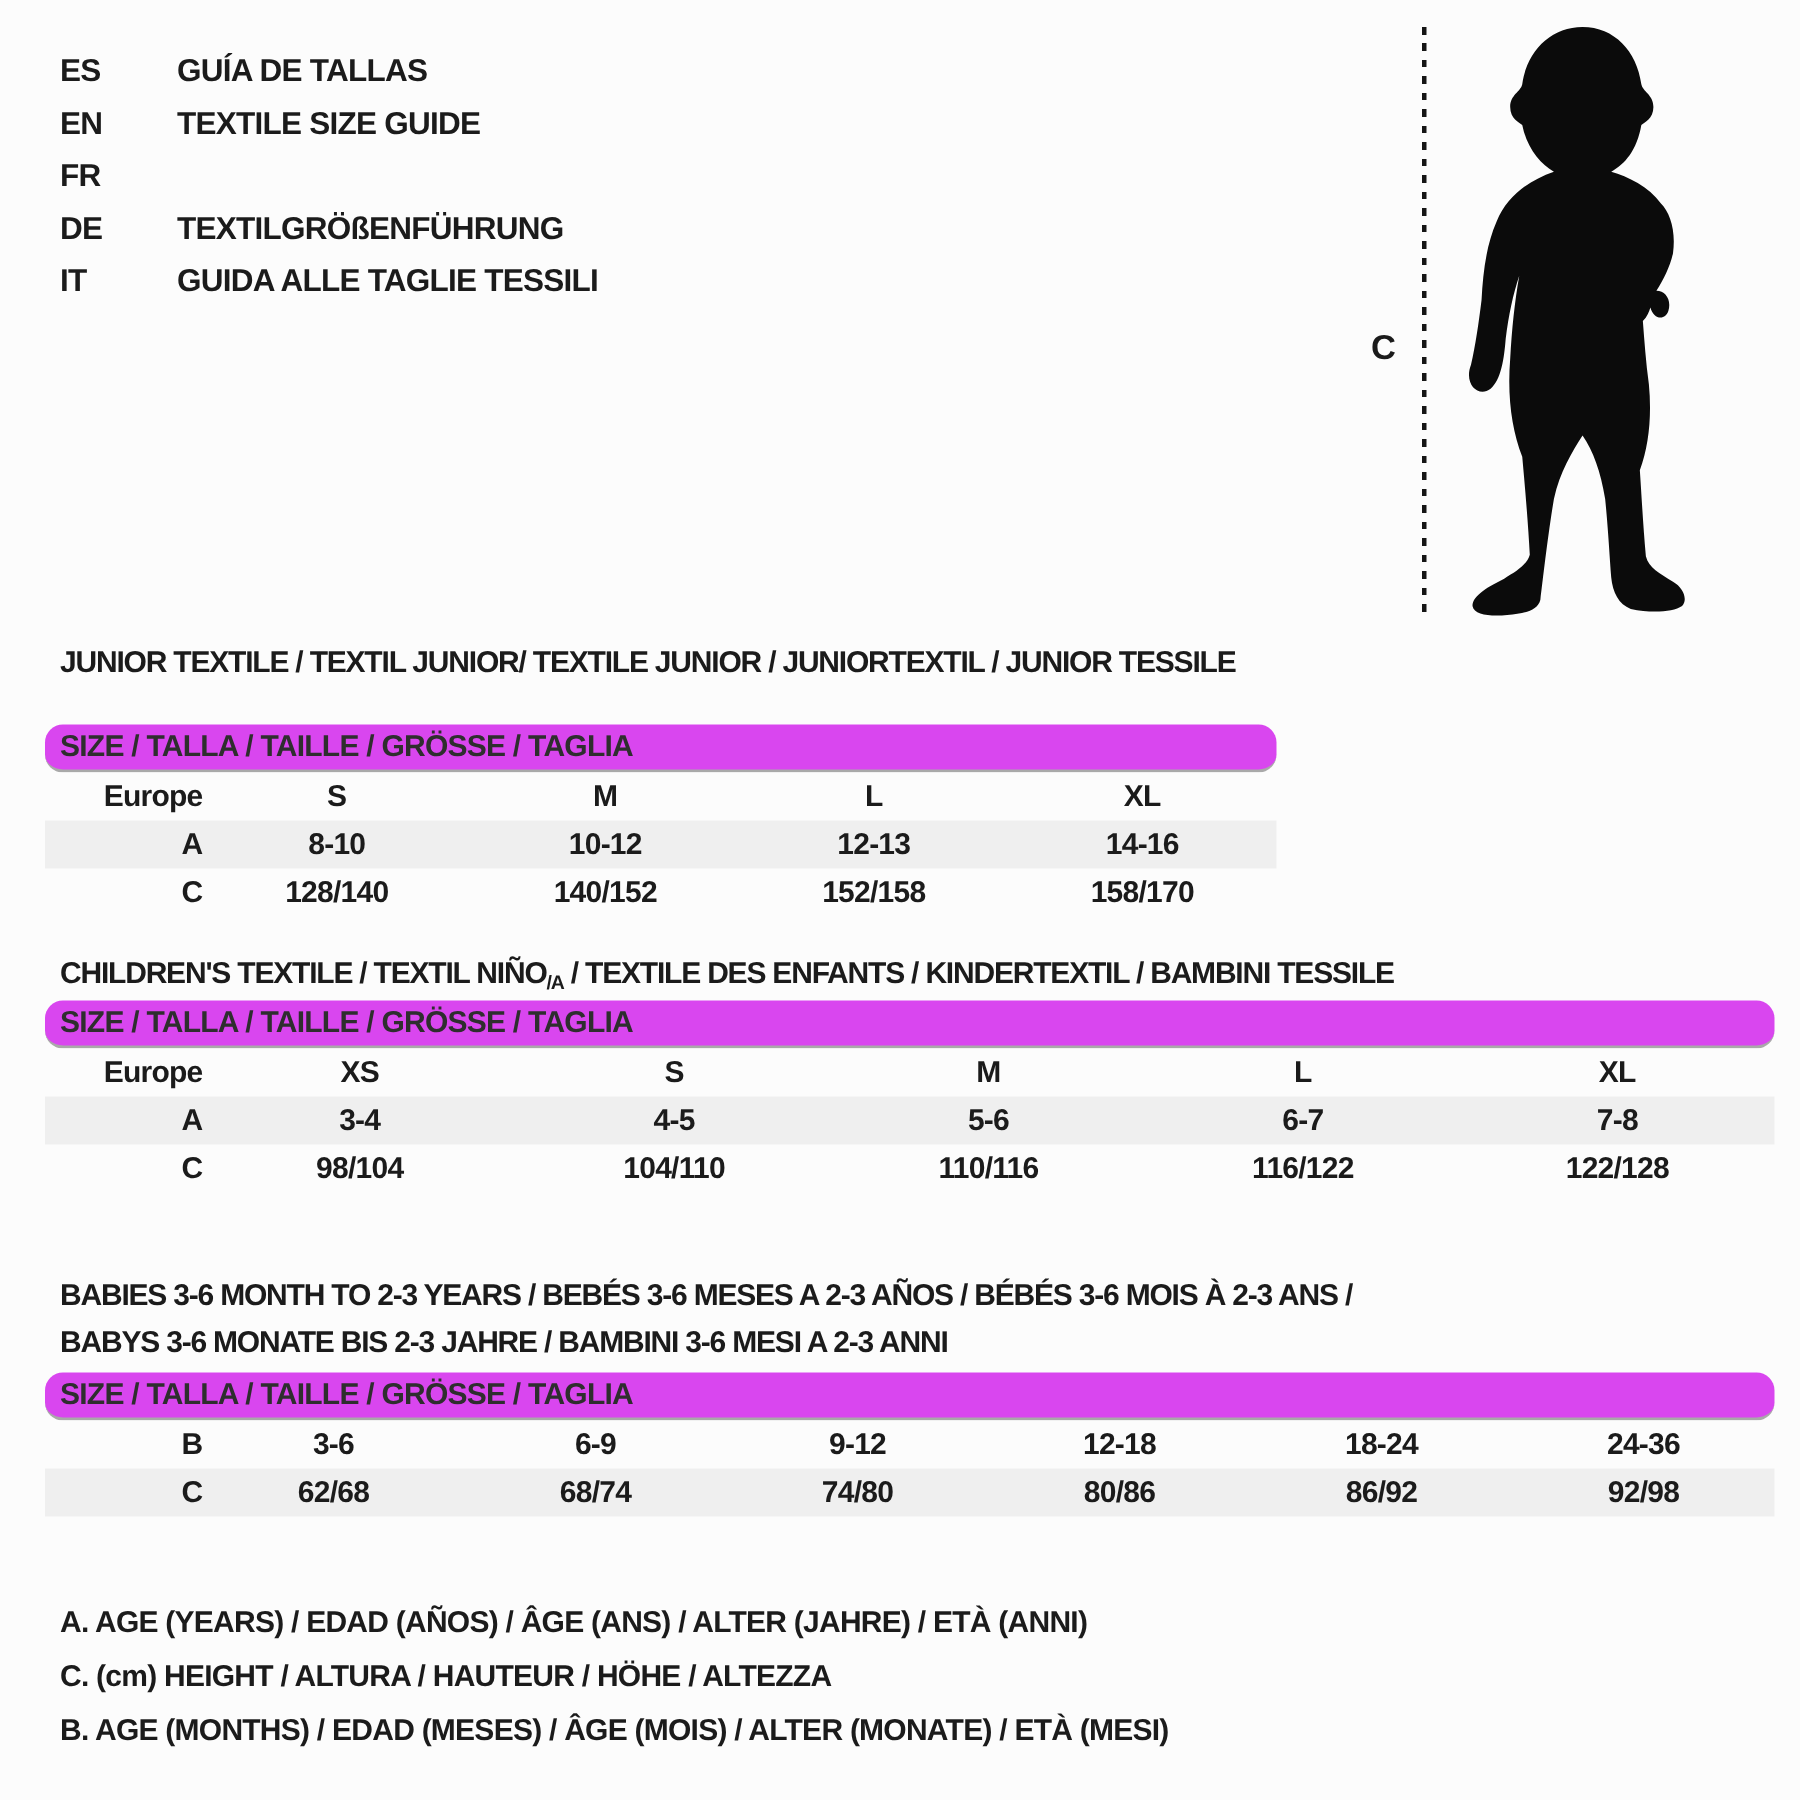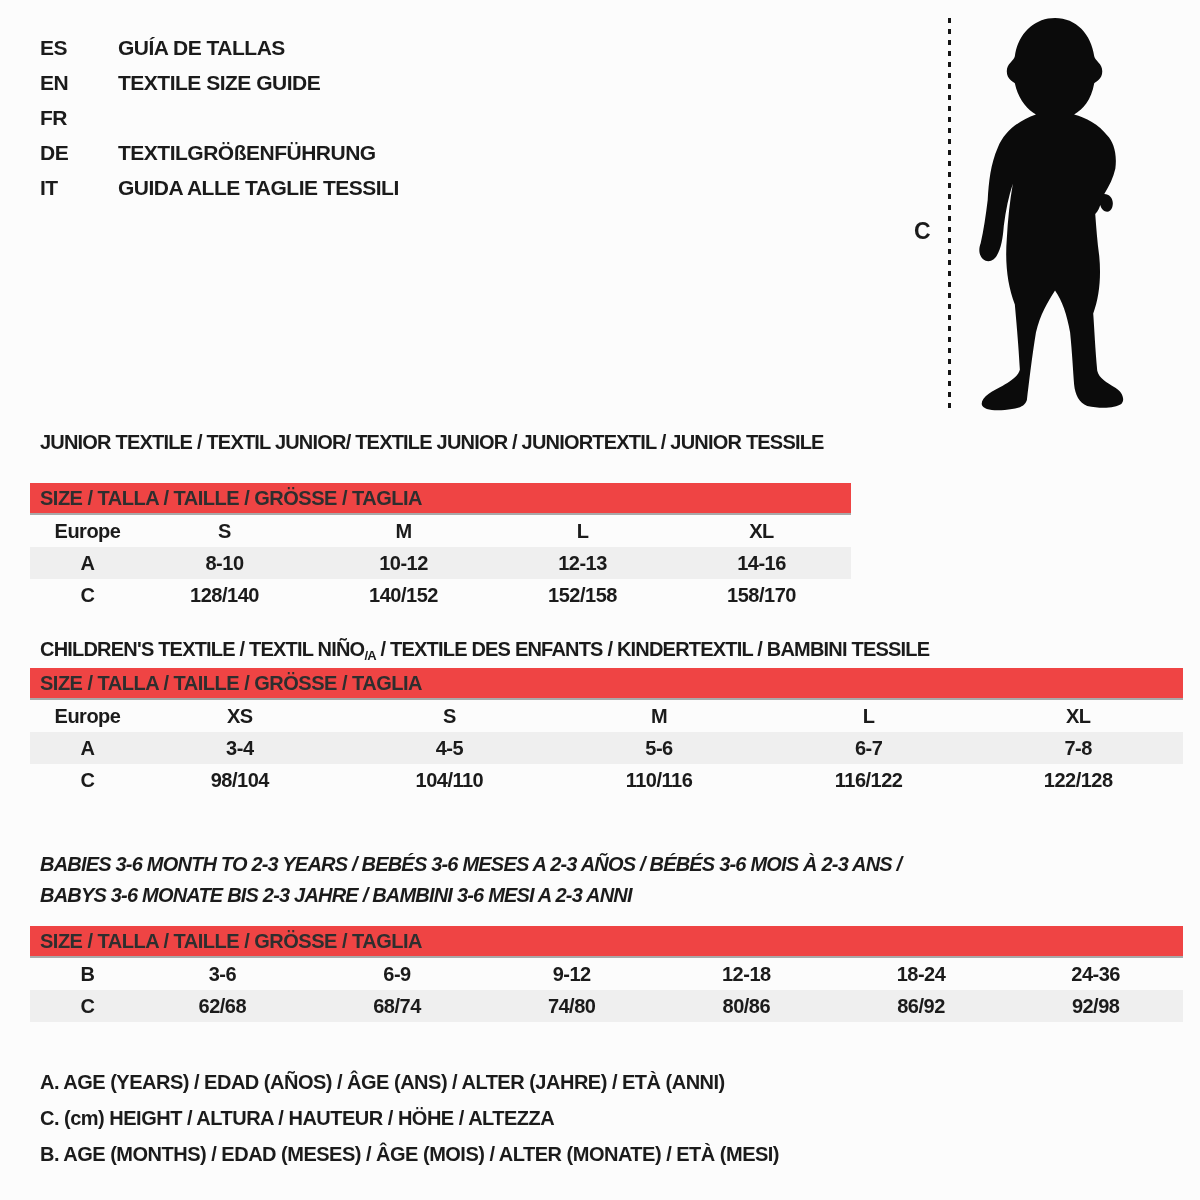--- a/index.html
+++ b/index.html
@@ -21,32 +21,32 @@
   .height-label{position:absolute;left:914px;top:218px;font-size:23px;}
   .baby-svg{position:absolute;left:962px;top:14px;}
   
   .sec{position:absolute;left:30px;}
   .sec-junior{top:430px;width:821px;}
   .sec-children{top:637px;width:1153px;}
   .sec-babies{top:849px;width:1153px;}
   .sec-title{margin:0 0 0 10px;font-size:20px;line-height:24px;letter-spacing:-0.8px;}
   .sec-junior .sec-title{margin-bottom:29px;}
   .sec-children .sec-title{}
-  .sec-babies .sec-title{line-height:31px;margin-bottom:15px;font-style:italic;}
+  .sec-babies .sec-title{line-height:31px;margin-bottom:4px;}
   .title-sub{font-size:13px;vertical-align:-4px;}
   .size-band{
     box-sizing:border-box;height:32px;line-height:30px;padding-left:10px;
-    background:#ef4444;border-bottom:2px solid #a9a9a9;
-    font-size:20px;color:#2e2e2e;
+    background:#d946ef;border-bottom:2px solid #a9a9a9;
+    font-size:20px;color:#2e2e2e;border-radius:12px;
   }
   .trow{display:grid;height:32px;align-items:center;font-size:20px;}
   .cols4{grid-template-columns:105px repeat(4,1fr);}
   .cols5{grid-template-columns:105px repeat(5,1fr);}
   .cols6{grid-template-columns:105px repeat(6,1fr);}
-  .trow .lbl{padding-left:10px;text-align:center;}
+  .trow .lbl{padding-left:10px;text-align:right;}
   .trow .cell{text-align:center;}
   .trow.shaded{background:#efefef;}
   
   .legend{position:absolute;left:40px;top:1064px;font-size:20px;}
   .legend-line{line-height:36px;}
 </style>
 </head>
 <body>
 
 <div class="lang-list">

